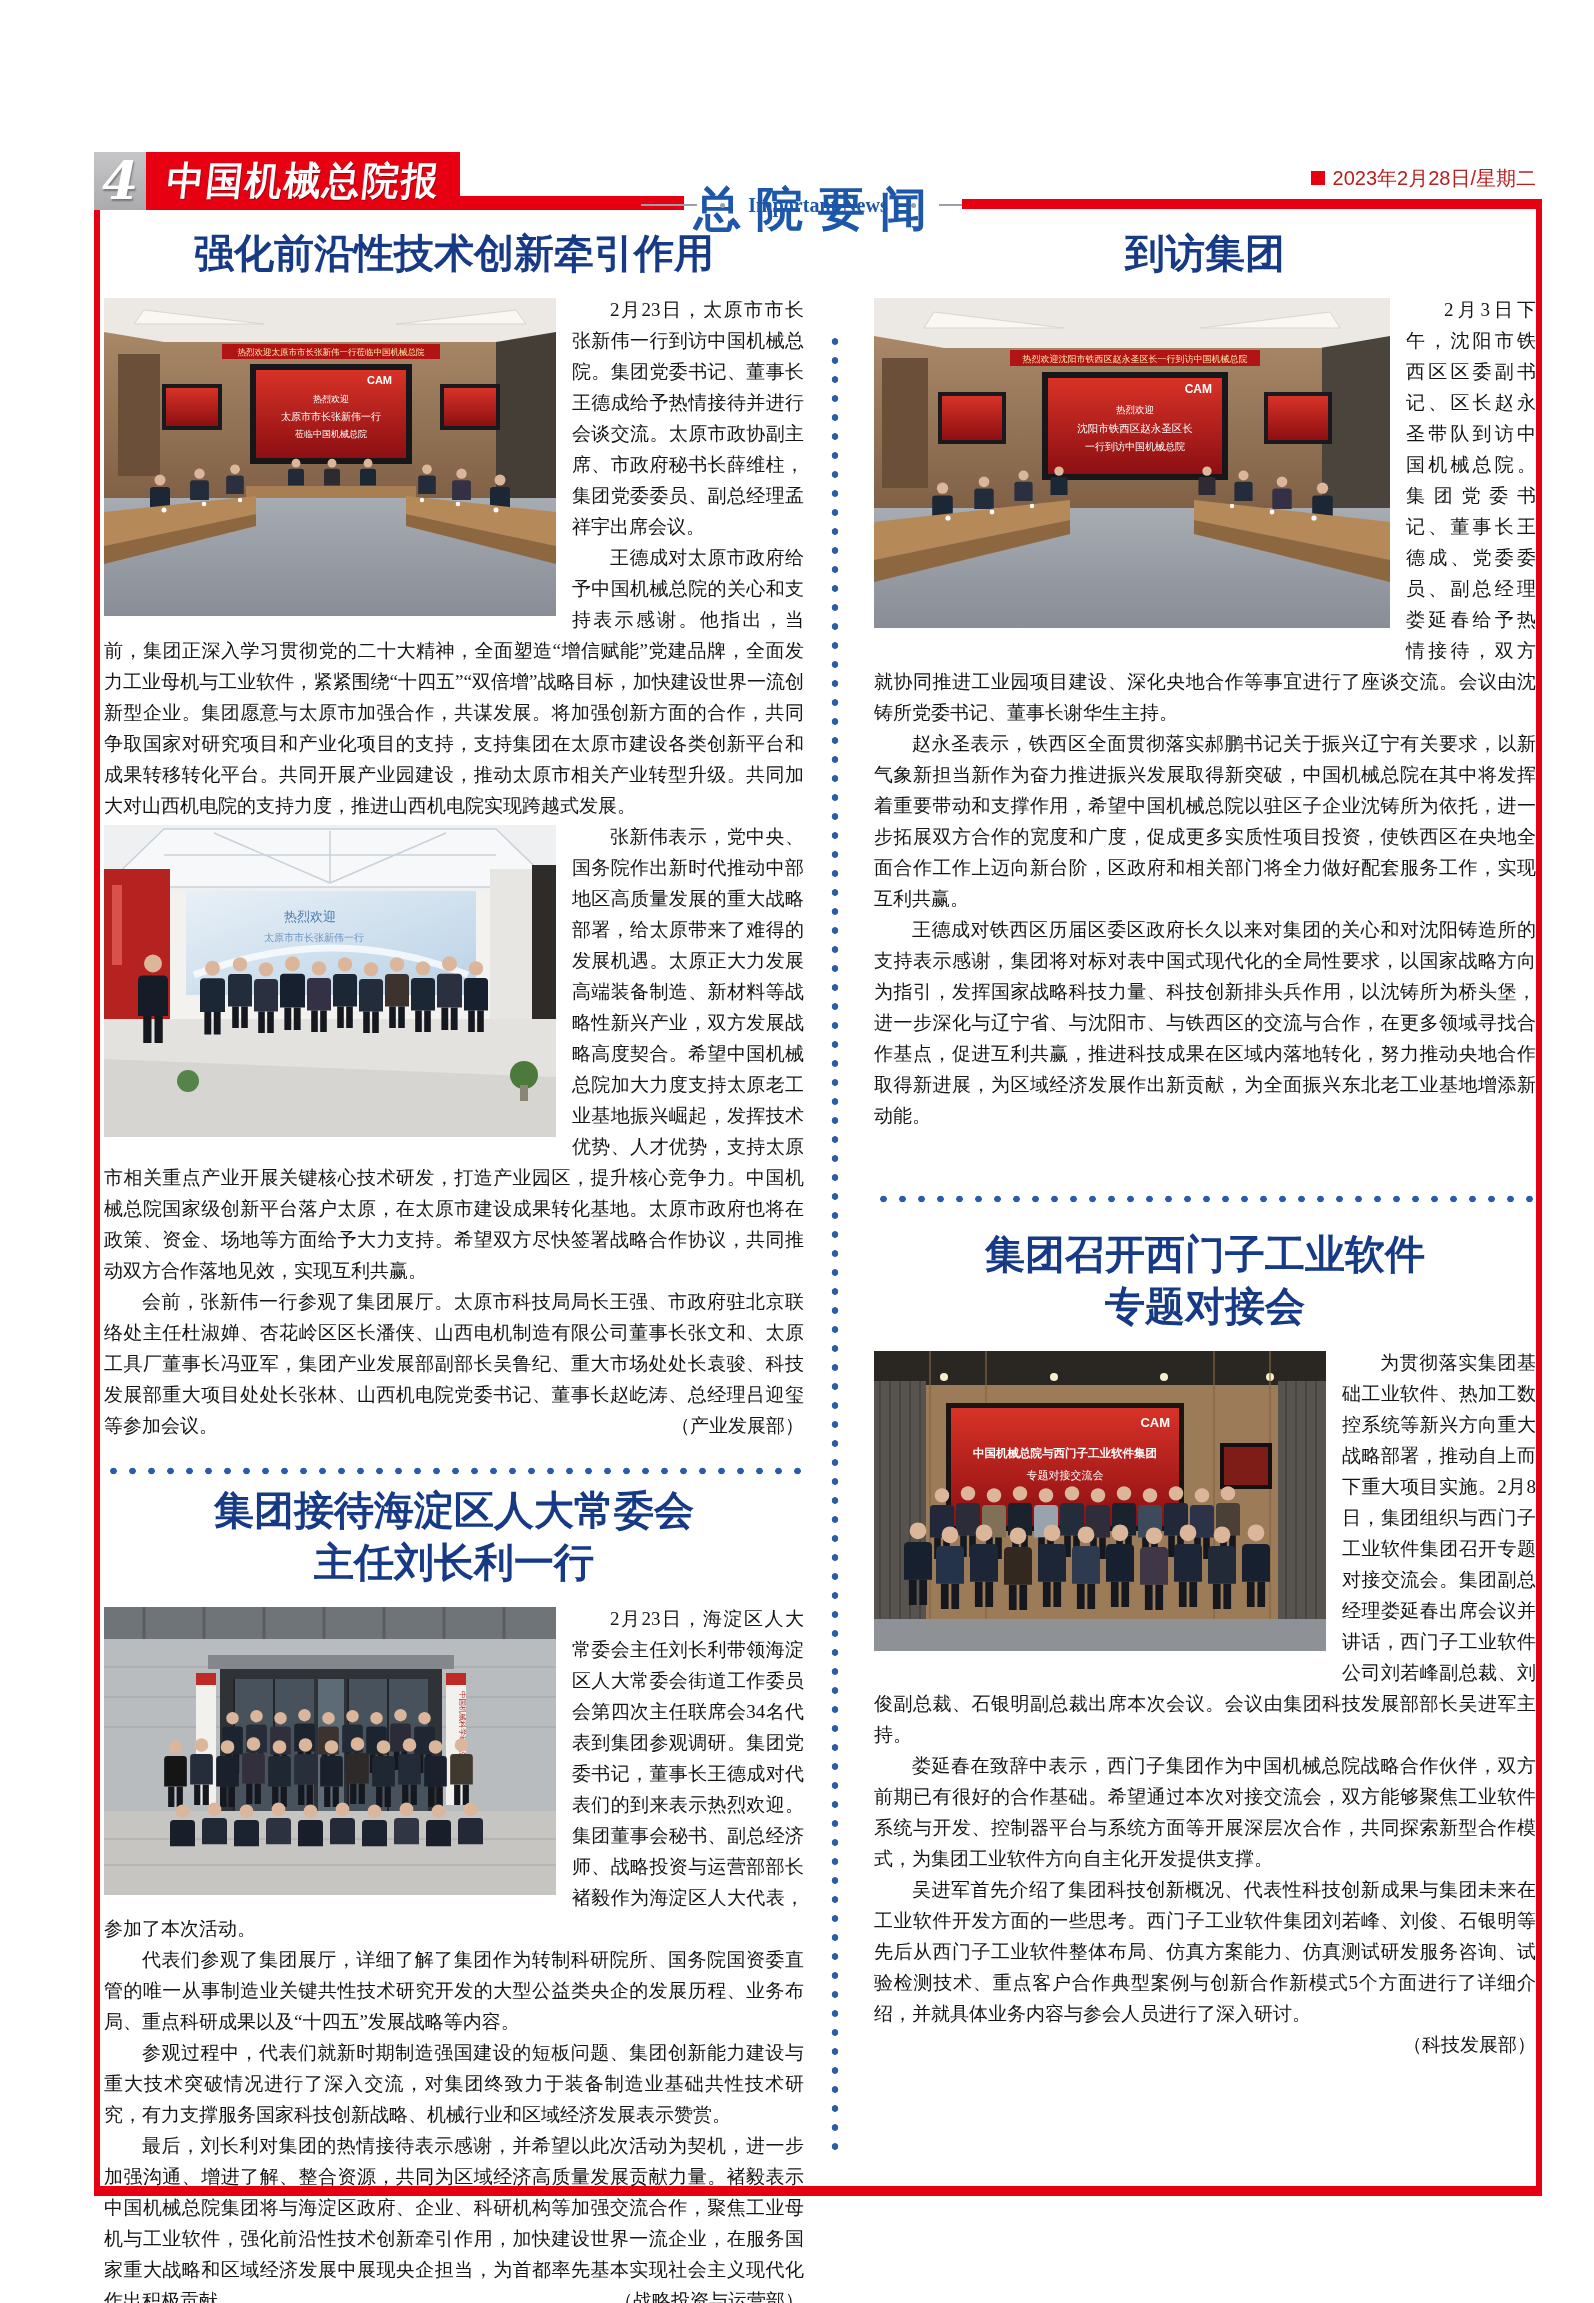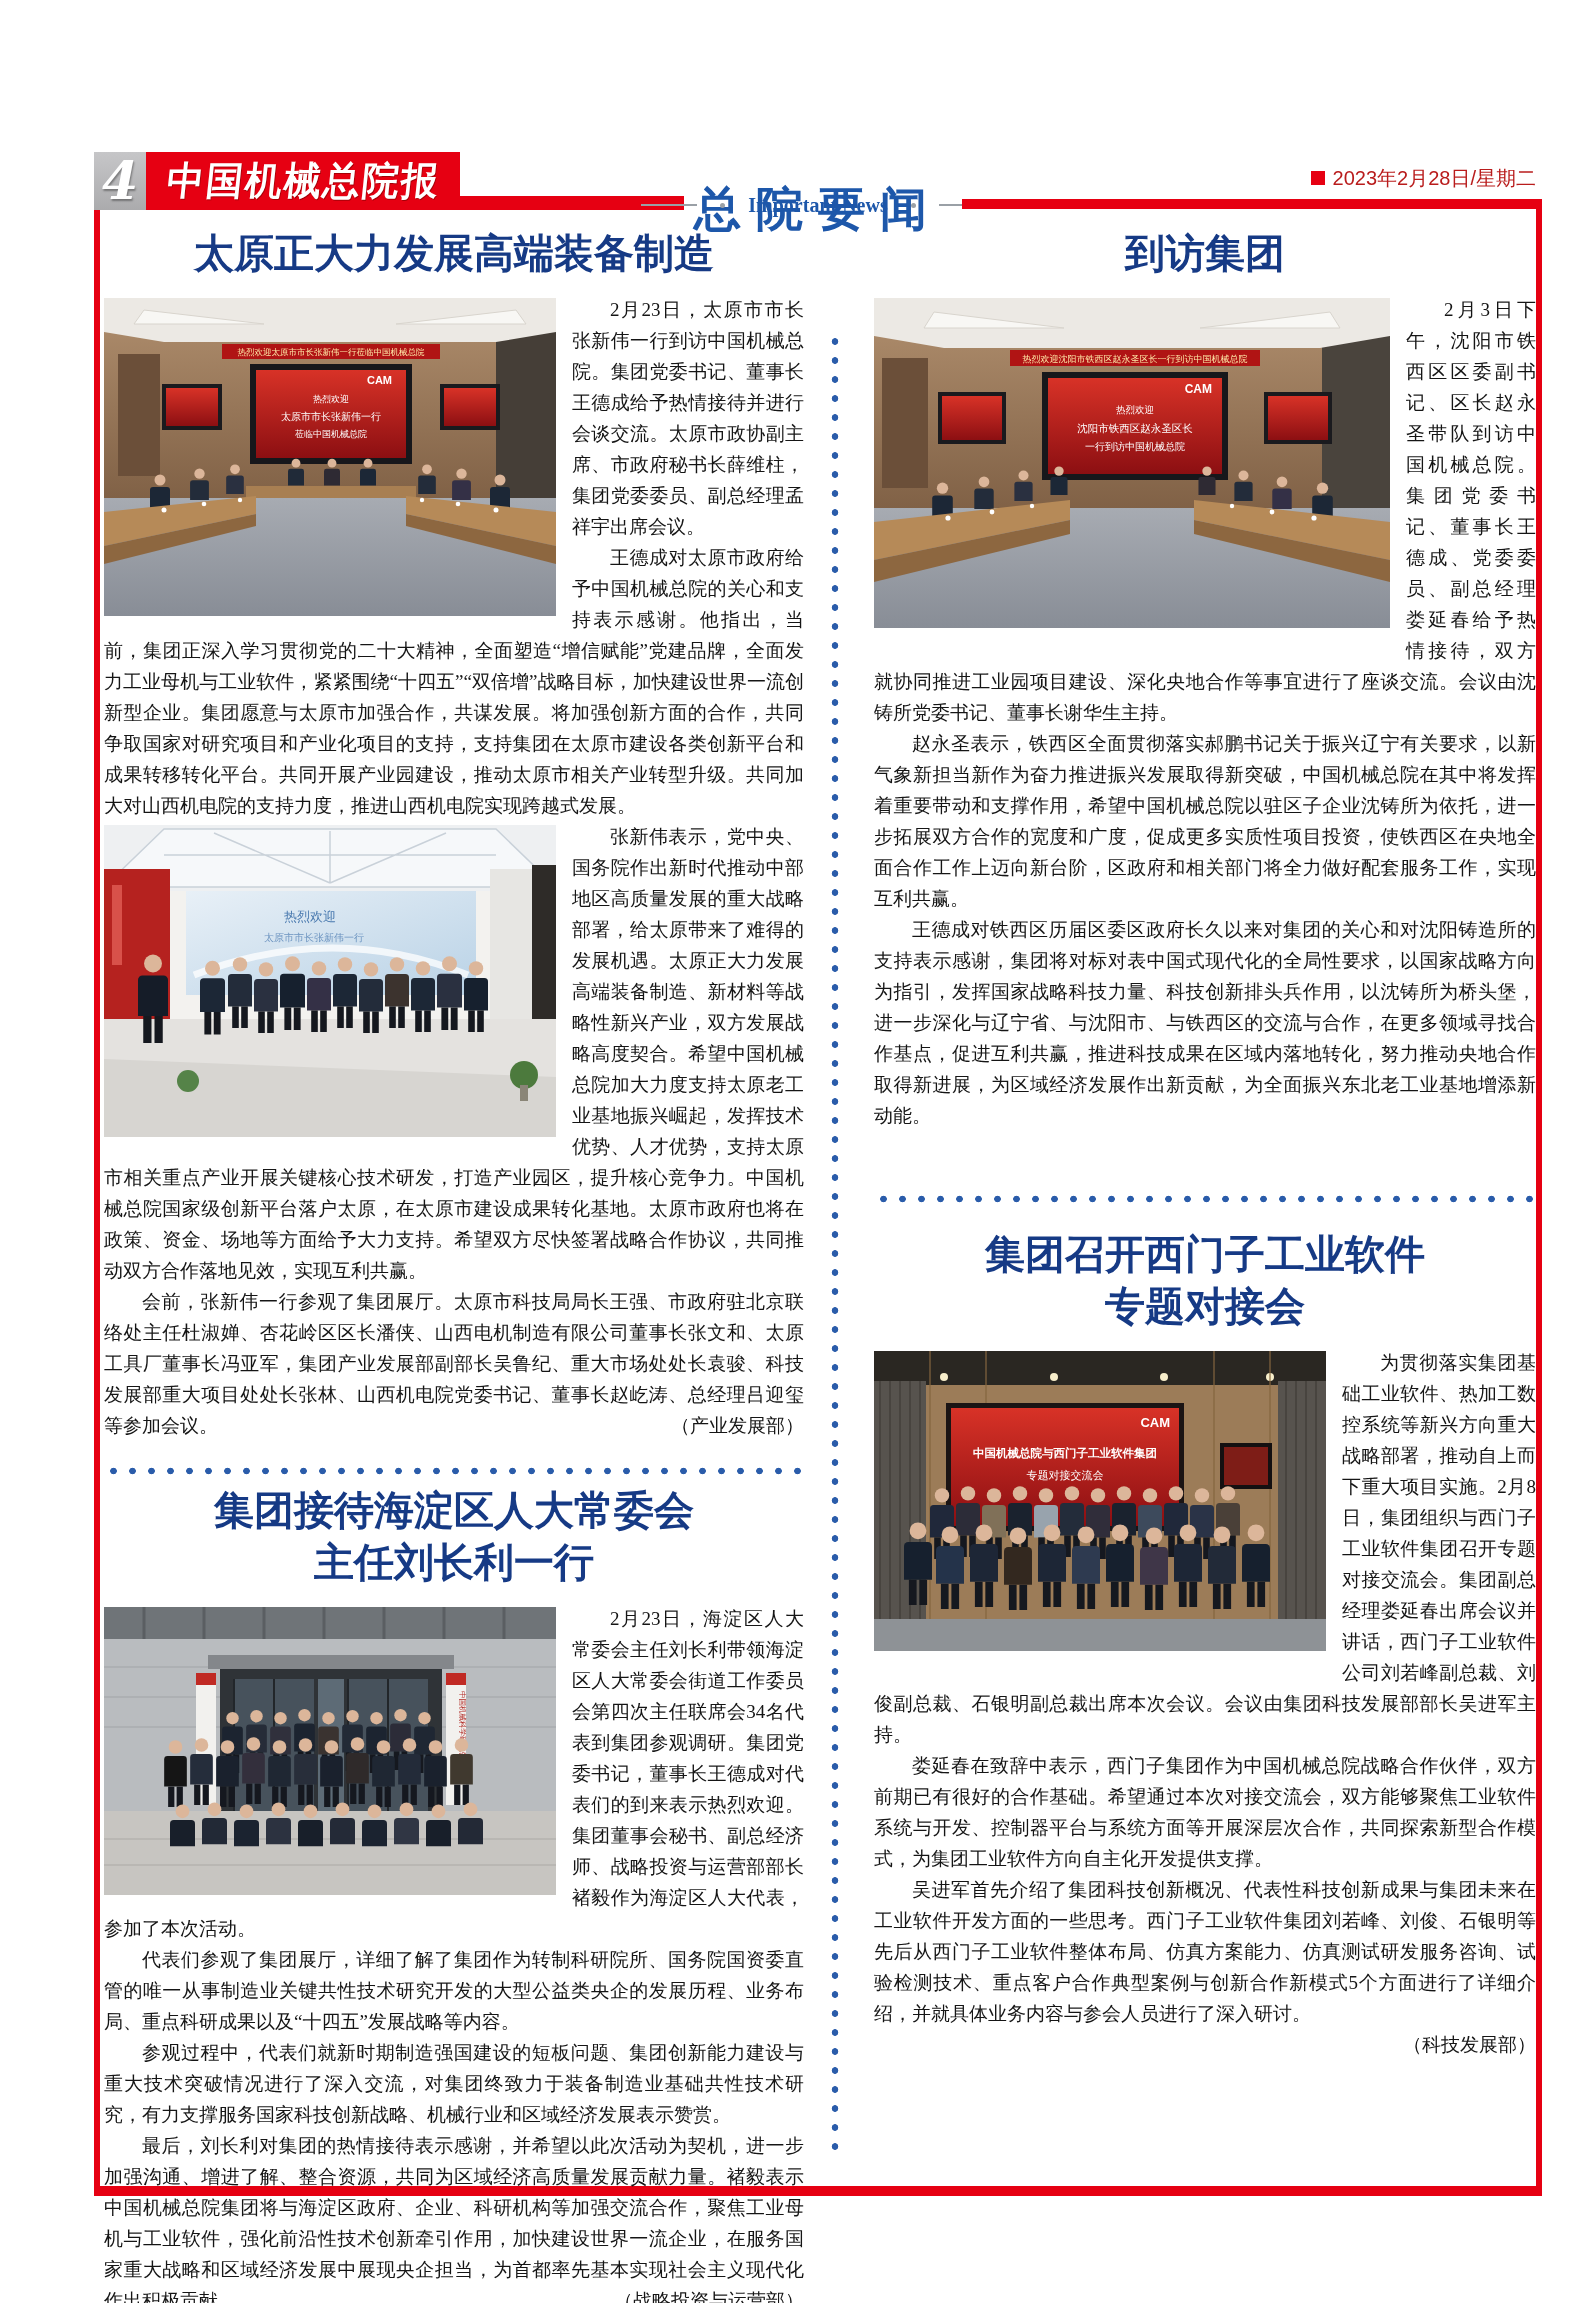--- a/index.html
+++ b/index.html
@@ -129,21 +129,21 @@
 
 <div class="rule-right"></div>
 <div class="frame-left"></div>
 <div class="frame-right"></div>
 <div class="frame-bottom"></div>
 <div class="v-dotted"></div>
 
 <div class="col col-left">
 
   <div>
-    <div class="art-title">太原正大力发展高端装备制造</div>
+    <div class="art-title">强化前沿性技术创新牵引作用</div>
     <div class="art-body">
 
       <svg class="photo-left" width="452" height="318" viewBox="0 0 452 318">
         <rect x="0" y="0" width="452" height="318" fill="#efece8"></rect>
         <rect x="0" y="34" width="452" height="176" fill="url(#g-wood)"></rect>
         <rect x="392" y="34" width="60" height="186" fill="#453e37"></rect>
         <rect x="14" y="56" width="42" height="122" fill="#6b4f39"></rect>
         <path d="M0 0 h452 v34 l-60 10 h-332 l-60 -10 z" fill="#ece9e4"></path>
         <path d="M40 12 l120 14 h-130 z" fill="#f8f7f4" stroke="#d8d4cd" stroke-width="1"></path>
         <path d="M412 12 l-120 14 h130 z" fill="#f8f7f4" stroke="#d8d4cd" stroke-width="1"></path>

